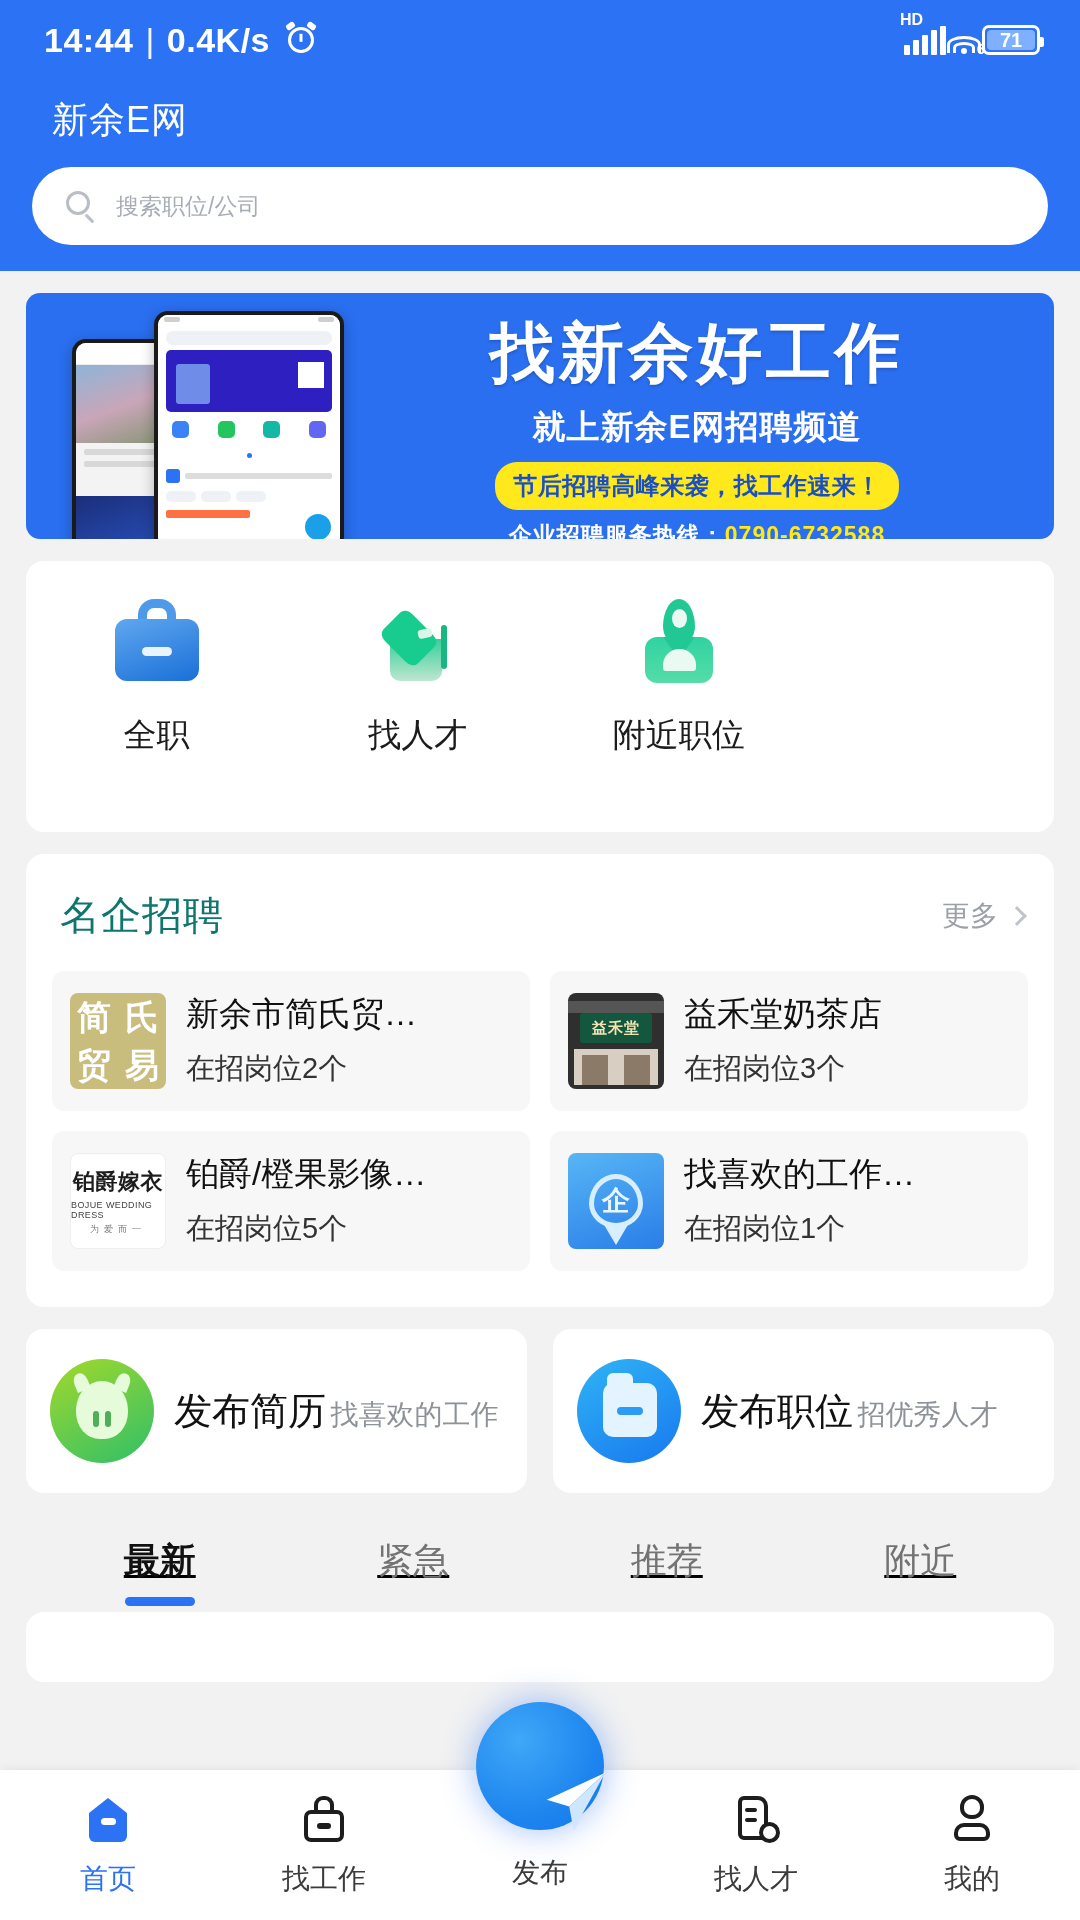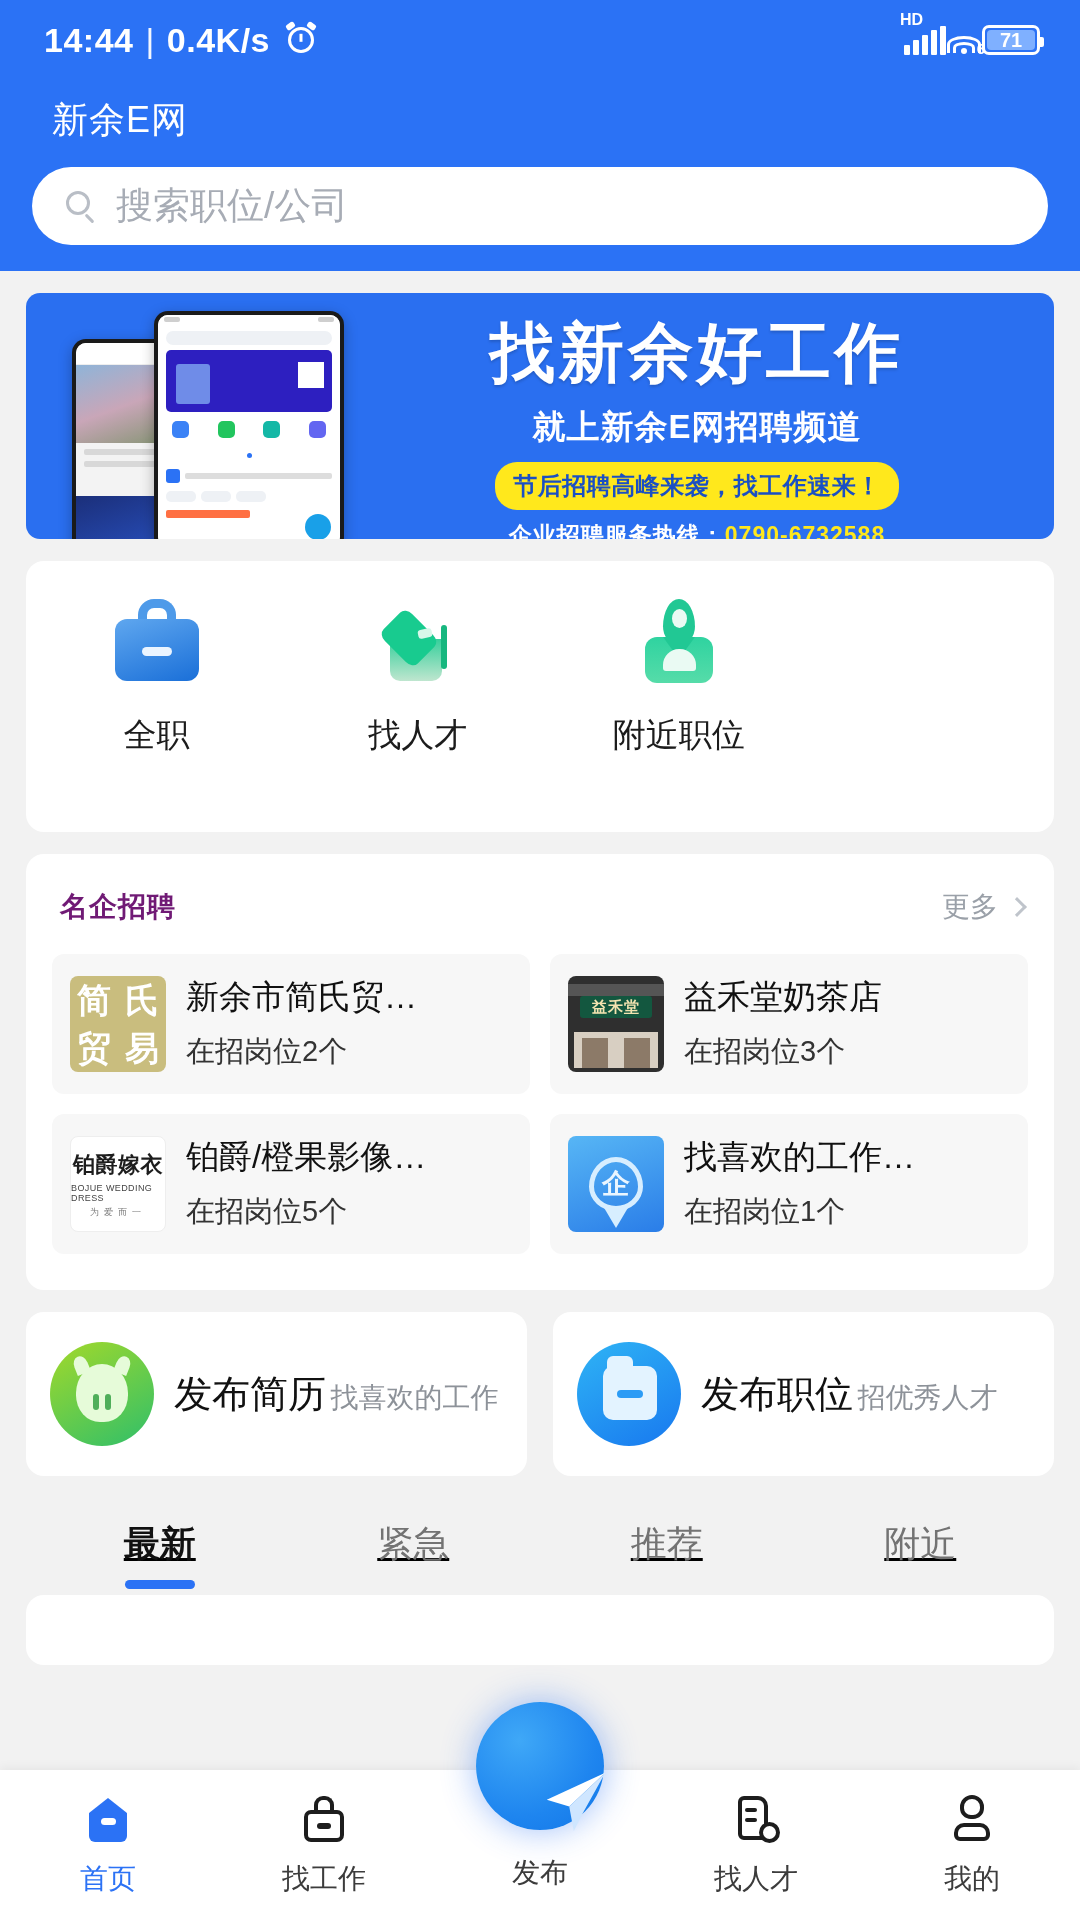--- a/index.html
+++ b/index.html
@@ -44,21 +44,21 @@
   
   .header{ background:#2b72f5; padding:6px 0 26px; }
   .app-title{ color:#fff; font-size:36px; font-weight:500; padding:10px 0 22px 52px; letter-spacing:1px;}
   .searchbar{
     margin:0 32px; height:78px; background:#fff; border-radius:40px;
     display:flex; align-items:center; padding:0 34px; gap:20px;
   }
   .mag{ width:30px;height:30px; position:relative; flex:0 0 auto;}
   .mag .ring{ position:absolute; left:0; top:0; width:24px;height:24px; border:3px solid #b9bec6; border-radius:50%;}
   .mag .stem{ position:absolute; right:1px; bottom:1px; width:11px;height:3px; background:#b9bec6; transform:rotate(45deg); border-radius:2px;}
-  .search-ph{ color:#a7acb5; font-size:37px; }
+  .search-ph{ color:#a7acb5; font-size:23px; }
 
   
   .banner{
     height:246px; margin:22px 26px 0; border-radius:14px; overflow:hidden;
     background:#2a6ff0; position:relative; display:flex;
   }
   .phones{ position:relative; width:330px; flex:0 0 auto; }
   .phone{ position:absolute; background:#1a1a1a; border-radius:14px; box-shadow:0 4px 14px rgba(0,0,0,.28);}
   .phone .scr{ position:absolute; inset:4px; background:#fff; border-radius:10px; overflow:hidden;}
   .ph-a{ left:46px; top:46px; width:150px; height:215px; }
@@ -128,30 +128,30 @@
   .ic-pin .drop{ position:absolute; left:30px; top:4px; width:32px; height:46px; background:#21c894;
       border-radius:50% 50% 50% 50%/60% 60% 40% 40%;}
   .ic-pin .drop:after{ content:""; position:absolute; left:50%; bottom:-14px; transform:translateX(-50%);
       border-left:16px solid transparent; border-right:16px solid transparent; border-top:22px solid #21c894;}
   .ic-pin .head{ position:absolute; left:39px; top:14px; width:15px;height:19px;background:#eafaf3;border-radius:50%;}
   .ic-pin .shoulder{ position:absolute; left:30px; top:54px; width:33px;height:22px;background:#eafaf3;border-radius:16px 16px 3px 3px;}
 
   
   .sec{ margin:22px 26px 0; background:#fff; border-radius:18px; padding:34px 26px 36px;}
   .sec-head{ display:flex; align-items:center; justify-content:space-between; padding:0 4px 0 8px;}
-  .sec-title{ font-size:28px; font-weight:700; color:#701a75; letter-spacing:1px;}
+  .sec-title{ font-size:40px; font-weight:400; color:#0f766e; letter-spacing:1px;}
   .sec-more{ display:flex; align-items:center; gap:12px; color:#9aa0a8; font-size:28px;}
   .chev{ width:14px;height:14px; border-right:3px solid #bfc4cb; border-top:3px solid #bfc4cb; transform:rotate(45deg);}
   .comp-grid{ display:grid; grid-template-columns:1fr 1fr; gap:20px; margin-top:28px;}
   .comp{ background:#f7f7f7; border-radius:12px; padding:20px 18px; display:flex; align-items:center; gap:20px; min-height:140px;}
   .comp-logo{ width:96px; height:96px; border-radius:8px; flex:0 0 auto; overflow:hidden; position:relative; background:#fff;}
   .logo-jian{ background:#c9bd7e; display:grid; grid-template-columns:1fr 1fr; grid-template-rows:1fr 1fr;
       color:#fff; font-weight:700; font-size:34px; align-items:center; justify-items:center; line-height:1;}
   .logo-yihe{ background:#2f2f2f; }
-  .logo-yihe .sign{ position:absolute; left:12px; top:20px; right:12px; height:22px; background:#13573f; border-radius:3px;
+  .logo-yihe .sign{ position:absolute; left:12px; top:20px; right:12px; height:30px; background:#13573f; border-radius:3px;
       display:flex; align-items:center; justify-content:center; color:#f2e3b0; font-size:15px; font-weight:700; letter-spacing:1px;}
   .logo-yihe .awn{ position:absolute; left:0; right:0; top:8px; height:12px; background:#555;}
   .logo-yihe .shop{ position:absolute; left:6px; right:6px; bottom:4px; top:56px; background:#d8cfc2;}
   .logo-yihe .shop:before{ content:""; position:absolute; left:8px; top:6px; width:26px; height:30px; background:#8c7a68;}
   .logo-yihe .shop:after{ content:""; position:absolute; right:8px; top:6px; width:26px; height:30px; background:#8c7a68;}
   .logo-bojue{ background:#fff; border:1px solid #eee; display:flex; flex-direction:column; align-items:center; justify-content:center; gap:3px;}
   .logo-bojue .t1{ font-size:22px; font-weight:800; color:#1d1d1d; letter-spacing:.5px;}
   .logo-bojue .t2{ font-size:9px; color:#444; letter-spacing:.4px;}
   .logo-bojue .t3{ font-size:9px; color:#777; letter-spacing:5px;}
   .logo-qi{ background:linear-gradient(160deg,#57b6f5,#2a7de8); display:flex; align-items:center; justify-content:center;}

